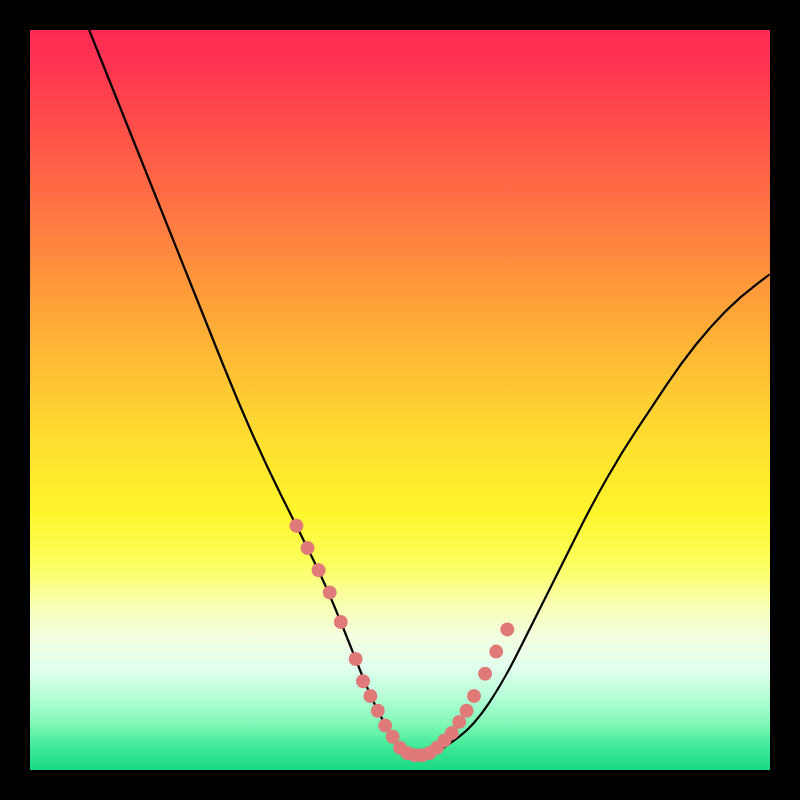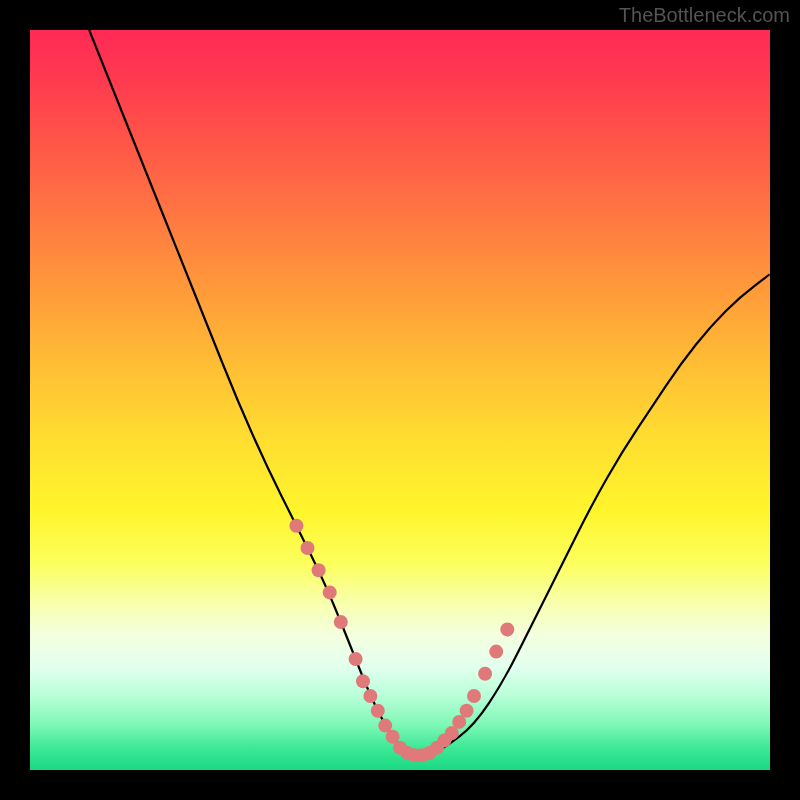--- a/index.html
+++ b/index.html
@@ -57,21 +57,20 @@
     top: 0;
     left: 0;
     width: 740px;
     height: 740px;
   }
 </style>
 </head>
 <body>
 
 <div class="outer-frame">
-  <div class="watermark">TheBottleneck.com</div>
   <div class="plot-area">
     <svg class="curve" viewBox="0 0 740 740">
       <g>
         <path id="curvePath" fill="none" stroke="#000" stroke-width="2.2" d="M 59.2 0.0 Q 59.2 0.0 74.0 37.0 Q 88.8 74.0 103.6 111.0 Q 118.4 148.0 133.2 185.0 Q 148.0 222.0 162.8 259.0 Q 177.6 296.0 192.4 333.0 Q 207.2 370.0 222.0 403.3 Q 236.8 436.6 251.6 466.2 Q 266.4 495.8 281.2 525.4 Q 296.0 555.0 310.8 592.0 Q 325.6 629.0 333.0 647.5 Q 340.4 666.0 347.8 680.8 Q 355.2 695.6 362.6 706.7 Q 370.0 717.8 377.4 721.5 Q 384.8 725.2 392.2 725.2 Q 399.6 725.2 407.0 721.5 Q 414.4 717.8 429.2 706.7 Q 444.0 695.6 458.8 673.4 Q 473.6 651.2 488.4 621.6 Q 503.2 592.0 518.0 562.4 Q 532.8 532.8 547.6 503.2 Q 562.4 473.6 577.2 447.7 Q 592.0 421.8 606.8 399.6 Q 621.6 377.4 636.4 355.2 Q 651.2 333.0 666.0 314.5 Q 680.8 296.0 695.6 281.2 Q 710.4 266.4 725.2 255.3 T 740.0 244.2"></path>
       </g>
       <g id="dots">
           <circle cx="266.4" cy="495.8" r="7" fill="#e07a7a"></circle>
           <circle cx="277.5" cy="518.0" r="7" fill="#e07a7a"></circle>
           <circle cx="288.6" cy="540.2" r="7" fill="#e07a7a"></circle>
           <circle cx="299.7" cy="562.4" r="7" fill="#e07a7a"></circle>

